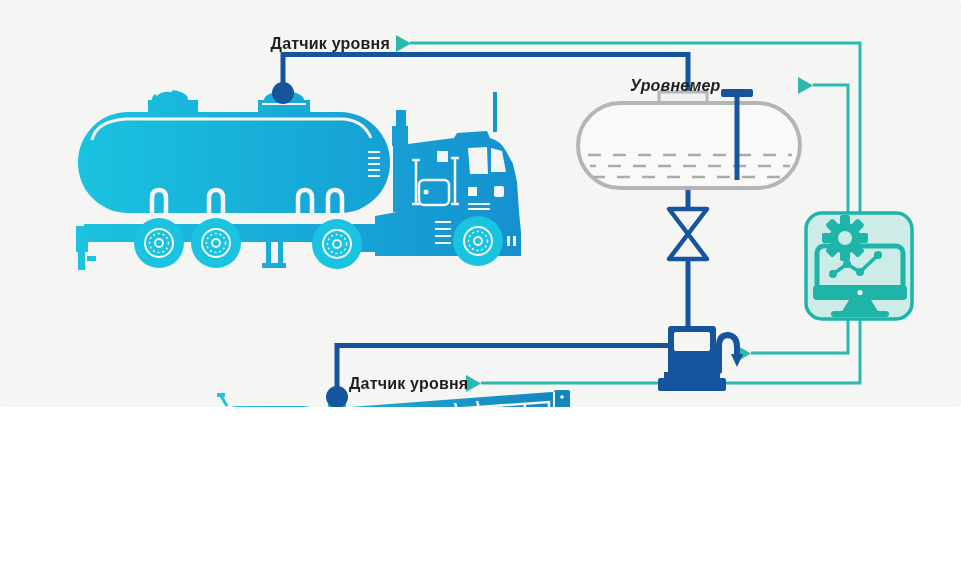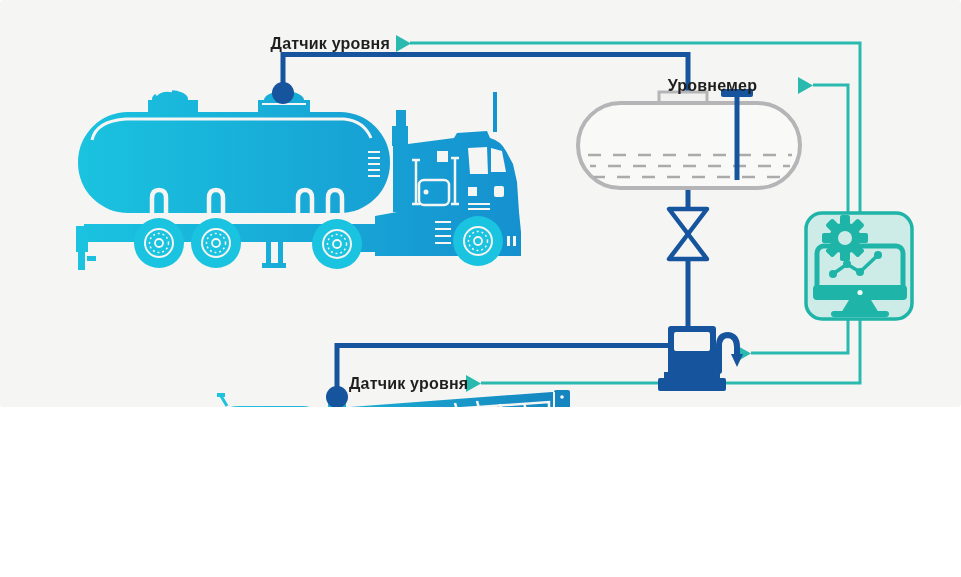--- a/index.html
+++ b/index.html
@@ -9,21 +9,21 @@
     border-radius:4px;overflow:hidden;
     font-family:"Liberation Sans", sans-serif;
     padding-left:8px;
   }
   .canvas svg{position:absolute;left:0;top:0;}
   .diagram-label{
     position:absolute;font-size:16px;font-weight:bold;color:#1f1f1f;
     line-height:19px;white-space:nowrap;letter-spacing:0.2px;
   }
   .lbl-top{left:230px;top:34px;width:160px;text-align:right;}
-  .lbl-gauge{left:630px;top:76px;width:165px;text-align:center;}
+  .lbl-gauge{left:630px;top:76px;width:165px;text-align:left;font-style:italic;}
   .lbl-bottom{left:349px;top:374px;}
 </style>
 </head>
 <body>
 
 <div class="canvas">
 
 <svg width="961" height="577" viewBox="0 0 961 577" role="img">
   <defs>
     <linearGradient id="gradTanker" gradientUnits="userSpaceOnUse" x1="78" y1="0" x2="525" y2="0">

